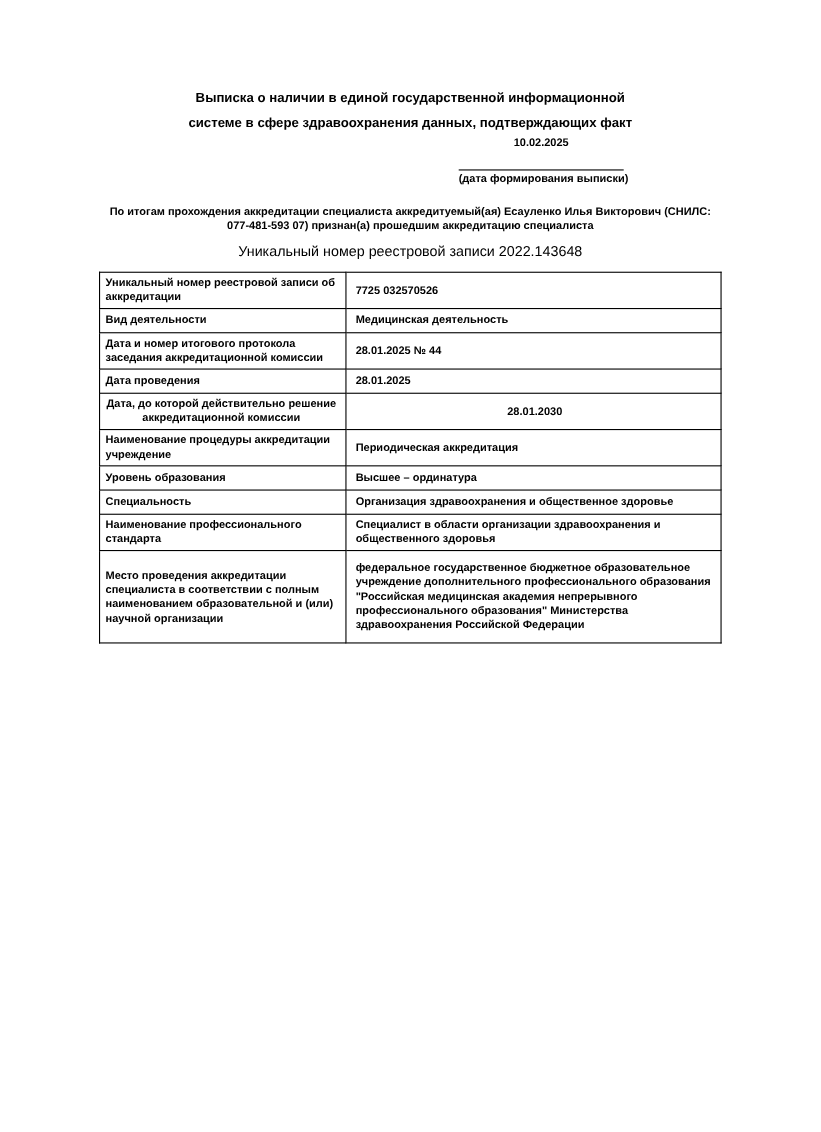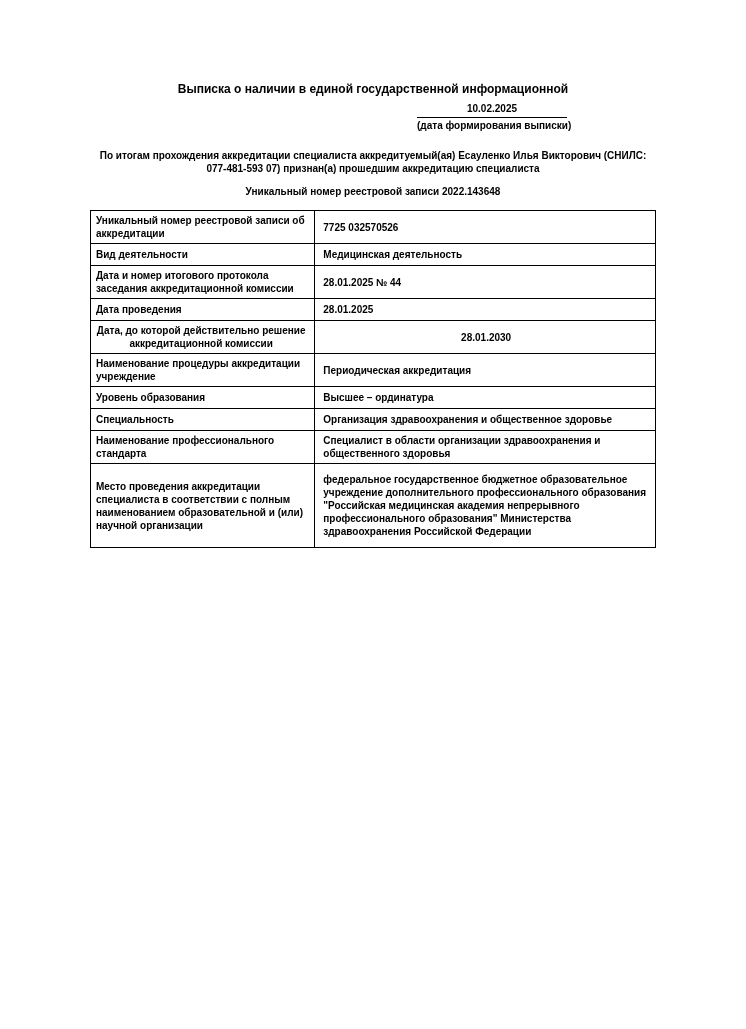--- a/index.html
+++ b/index.html
@@ -25,21 +25,21 @@
   .date-block {
     width: 150px;
     margin: 2px 89px 0 auto;
   }
   .date-value {
     font-size: 10px;
     font-weight: bold;
     line-height: 13px;
     text-align: center;
     border-bottom: 1px solid #000;
-    padding-bottom: 2px;
+    padding-bottom: 17px;
   }
   .date-caption {
     font-size: 10px;
     font-weight: bold;
     line-height: 13px;
     padding-top: 1px;
     white-space: nowrap;
   }
   .intro {
     margin-top: 17px;
@@ -51,22 +51,22 @@
   .section-heading {
     margin-top: 24px;
     font-size: 10px;
     font-weight: bold;
     line-height: 13px;
     text-align: center;
     text-decoration: underline;
   }
   .registry-heading {
     margin-top: 9px;
-    font-size: 10px;
-    font-weight: bold;
+    font-size: 13px;
+    font-weight: normal;
     line-height: 16px;
     text-align: center;
   }
   table.acc-table {
     margin-top: 10px;
     width: 100%;
     border-collapse: collapse;
     table-layout: fixed;
     border-radius: 18px;
   }
@@ -95,20 +95,21 @@
   tr.r9  { height: 30px; }
   tr.r10 { height: 84px; }
 </style>
 </head>
 <body>
 
 <div class="page">
 
   <h1 class="doc-title">
     <span>Выписка о наличии в единой государственной информационной</span>
+    <span>системе в сфере здравоохранения данных, подтверждающих факт</span>
   </h1>
 
   <div class="date-block">
     <div class="date-value">10.02.2025</div>
     <div class="date-caption">(дата формирования выписки)</div>
   </div>
 
   <p class="intro">По итогам прохождения аккредитации специалиста аккредитуемый(ая) Есауленко Илья Викторович (СНИЛС: 077-481-593 07) признан(а) прошедшим аккредитацию специалиста</p>
 
 

